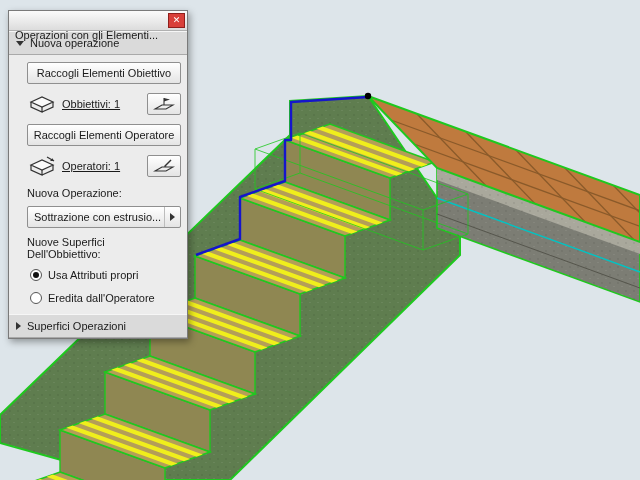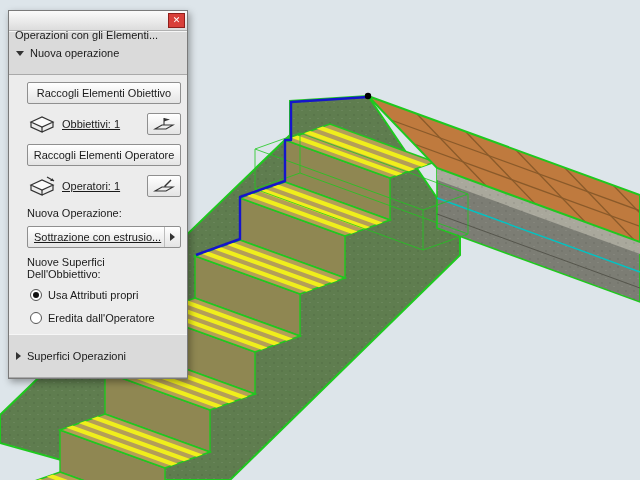--- a/index.html
+++ b/index.html
@@ -20,21 +20,21 @@
     height:19px; display:flex; align-items:center;
     background:linear-gradient(#fbfbfb,#dcdcdc);
     border-bottom:1px solid #b0b0b0; padding:0 2px 0 6px;
   }
   .title-text { flex:1; white-space:nowrap; overflow:hidden;margin-top:28px; }
   .close-btn {
     width:15px; height:13px; background:#d9403a; border:1px solid #8f1f1c;
     color:#fff; font-size:9px; line-height:12px; text-align:center; cursor:default;
   }
   .section-hdr {
-    height:18px; display:flex; align-items:center; gap:6px; padding:12px 7px;
+    height:18px; display:flex; align-items:center; gap:6px; padding:2px 7px;
     background:#dadada; border-top:1px solid #f6f6f6; border-bottom:1px solid #a9a9a9;
   }
   .tri-down { width:0; height:0; border-left:4px solid transparent; border-right:4px solid transparent; border-top:5px solid #333; }
   .tri-right { width:0; height:0; border-top:4px solid transparent; border-bottom:4px solid transparent; border-left:5px solid #333; }
   .content { padding:7px 6px 8px; display:flex; flex-direction:column; gap:7px;margin-left:12px; }
   .btn {
     height:20px; background:linear-gradient(#ffffff,#e4e4e4);
     border:1px solid #8f8f8f; border-radius:2px;
     display:flex; align-items:center; justify-content:center; cursor:default;
   }
@@ -42,21 +42,21 @@
   .row .count { flex:1;text-decoration:underline; }
   .icon-lg { width:30px; height:22px; }
   .icon-btn {
     width:32px; height:20px; display:flex; align-items:center; justify-content:center;
     background:linear-gradient(#ffffff,#e4e4e4); border:1px solid #8f8f8f; border-radius:2px;
   }
   .label { margin-top:1px; }
   .dropdown {
     height:20px; border:1px solid #8f8f8f; border-radius:2px;
     background:linear-gradient(#ffffff,#e4e4e4);
-    display:flex; align-items:center; padding-left:6px; cursor:default;text-decoration:underline;
+    display:flex; align-items:center; padding-left:6px; cursor:default;
   }
   .dd-text { flex:1; white-space:nowrap; overflow:hidden; }
   .dd-arrow-box { width:15px; align-self:stretch; display:flex; align-items:center; justify-content:center; border-left:1px solid #bdbdbd; }
   .radio-row { display:flex; align-items:center; gap:6px; height:16px; padding-left:3px; }
   .radio {
     box-sizing:border-box; width:12px; height:12px; border:1px solid #555;
     border-radius:50%; background:#fff; position:relative; flex:0 0 auto;
   }
   .radio.checked::after {
     content:""; position:absolute; left:2px; top:2px; width:6px; height:6px;

